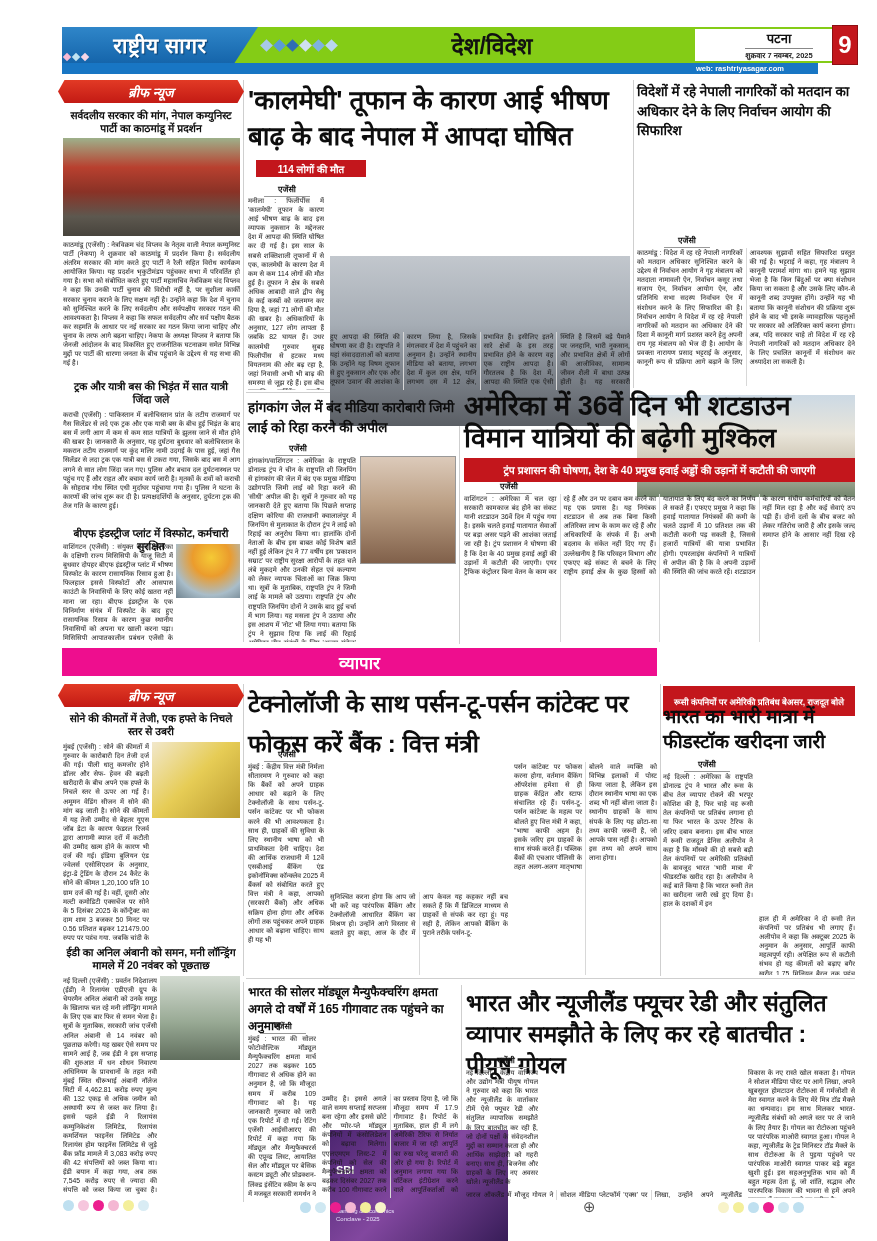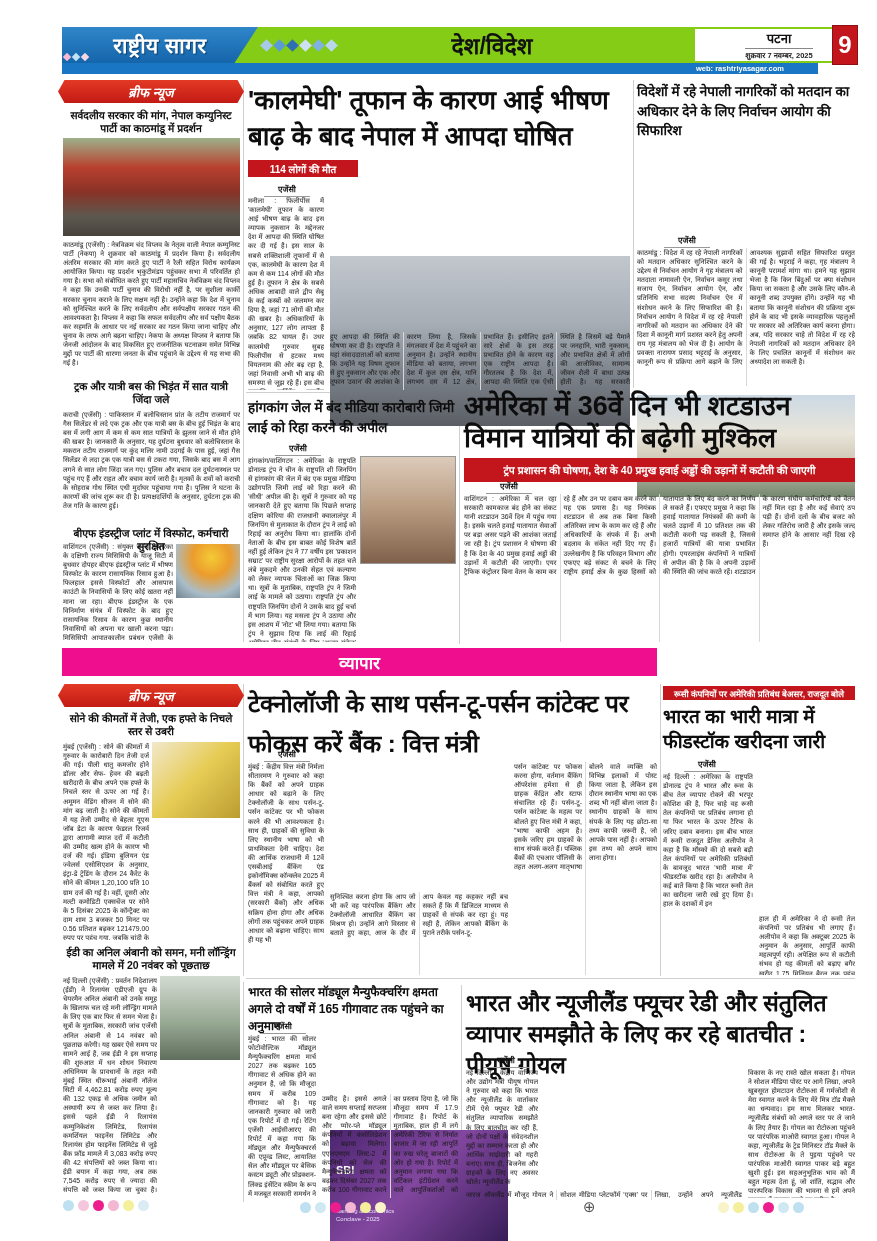--- a/index.html
+++ b/index.html
@@ -27,21 +27,21 @@
   .body-text { font-size:6.8px; line-height:1.34; text-align:justify; color:#1b1b1b; overflow:hidden; }
   .cols-2 { column-count:2; column-gap:7px; column-rule:1px solid #d8d8d8; }
   .cols-3 { column-count:3; column-gap:7px; column-rule:1px solid #d8d8d8; }
   .cols-4 { column-count:4; column-gap:7px; column-rule:1px solid #d8d8d8; }
   .byline { text-align:center; font-size:8px; font-weight:bold; color:#111; }
   .byline span { border-bottom:1px solid #999; padding:0 14px 2px; }
   .photo { background-size:cover; overflow:hidden; position:relative; }
   .vrule { background:#cfcfcf; width:1px; }
   .hl-xl { font-weight:bold; color:#0d0d0d; text-align:left; }
   .red-strip { background:#c3161c; color:#fff; font-weight:bold; display:flex; align-items:center; justify-content:center; }
-  .badge { background:#c3161c; color:#fff; font-weight:bold; font-size:10px; display:flex; align-items:center; justify-content:center; }
+  .badge { background:#c3161c; color:#fff; font-weight:bold; font-size:10px; display:flex; align-items:center; justify-content:center;margin-left:8px; }
   .dots { display:flex; gap:4px; }
   .dot { width:11px; height:11px; border-radius:50%; }
   .regmark { color:#555; font-size:15px; }
 
   
   .ph-protest { background:linear-gradient(180deg,#9eb18b 0%,#b8402f 30%,#8a3226 55%,#5d584f 80%,#47433c 100%); }
   .ph-explosion { background:radial-gradient(circle at 55% 25%,#f5ca35 0%,#eb9c2d 35%,#a9bdc9 70%,#70838f 100%); }
   .ph-flood { background:linear-gradient(180deg,#c2c7cd 0%,#a6adb5 40%,#7c828a 70%,#5a5e64 100%); }
   .ph-building { background:linear-gradient(180deg,#ccd9e4 0%,#e9e5da 38%,#d2cab9 62%,#74876f 100%); }
   .ph-portrait { background:linear-gradient(180deg,#dccaba 0%,#bb9f84 45%,#80604a 100%); }
@@ -145,21 +145,21 @@
   <div class="abs hl-xl" style="left:248px;top:684px;width:409px;font-size:24px;line-height:40px;text-align:left">टेक्नोलॉजी के साथ पर्सन-टू-पर्सन कांटेक्ट पर फोकस करें बैंक : वित्त मंत्री</div>
   <div class="abs byline" style="left:248px;top:748px;width:78px"><span>एजेंसी</span></div>
   <div class="abs body-text" style="left:248px;top:762px;width:76px;height:213px">मुंबई : केंद्रीय वित्त मंत्री निर्मला सीतारमण ने गुरुवार को कहा कि बैंकों को अपने ग्राहक आधार को बढ़ाने के लिए टेक्नोलॉजी के साथ पर्सन-टू-पर्सन कांटेक्ट पर भी फोकस करने की भी आवश्यकता है। साथ ही, ग्राहकों की सुविधा के लिए स्थानीय भाषा को भी प्राथमिकता देनी चाहिए। देश की आर्थिक राजधानी में 12वें एसबीआई बैंकिंग एंड इकोनॉमिक्स कॉन्क्लेव 2025 में बैंकर्स को संबोधित करते हुए वित्त मंत्री ने कहा, आपको (सरकारी बैंकों) और अधिक सक्रिय होना होगा और अधिक लोगों तक पहुंचकर अपने ग्राहक आधार को बढ़ाना चाहिए। साथ ही यह भी</div>
   <div class="abs photo ph-sbi" style="left:330px;top:760px;width:178px;height:128px">
     <span class="sbi-txt">SBI</span>
     <span class="sbi-txt2">Banking &amp; Economics Conclave - 2025</span>
   </div>
   <div class="abs body-text cols-2" style="left:330px;top:892px;width:178px;height:83px">सुनिश्चित करना होगा कि आप जो भी करें वह पारंपरिक बैंकिंग और टेक्नोलॉजी आधारित बैंकिंग का मिश्रण हो। उन्होंने आगे विस्तार से बताते हुए कहा, आज के दौर में आप केवल यह कहकर नहीं बच सकते हैं कि मैं डिजिटल माध्यम से ग्राहकों से संपर्क कर रहा हूं। यह सही है, लेकिन आपको बैंकिंग के पुराने तरीके पर्सन-टू-</div>
   <div class="abs body-text cols-2" style="left:514px;top:762px;width:143px;height:213px">पर्सन कांटेक्ट पर फोकस करना होगा, वर्तमान बैंकिंग ऑपरेशंस हमेशा से ही ग्राहक केंद्रित और स्टाफ संचालित रहे हैं। पर्सन-टू-पर्सन कांटेक्ट के महत्व पर बोलते हुए वित्त मंत्री ने कहा, "भाषा काफी अहम है। इसके जरिए हम ग्राहकों के साथ संपर्क करते हैं। पब्लिक बैंकों की एचआर पॉलिसी के तहत अलग-अलग मातृभाषा बोलने वाले व्यक्ति को विभिन्न इलाकों में पोस्ट किया जाता है, लेकिन इस दौरान स्थानीय भाषा का एक शब्द भी नहीं बोला जाता है। स्थानीय ग्राहकों के साथ संपर्क के लिए यह छोटा-सा तथ्य काफी जरूरी है, जो आपके पास नहीं है। आपको इस तथ्य को अपने साथ लाना होगा।</div>
 
-  <div class="abs red-strip" style="left:663px;top:686px;width:192px;height:14px;font-size:8.5px">रूसी कंपनियों पर अमेरिकी प्रतिबंध बेअसर, राजदूत बोले</div>
+  <div class="abs red-strip" style="left:663px;top:686px;width:192px;height:30px;font-size:8.5px">रूसी कंपनियों पर अमेरिकी प्रतिबंध बेअसर, राजदूत बोले</div>
   <div class="abs hl-xl" style="left:663px;top:704px;width:192px;font-size:19px;line-height:25px">भारत का भारी मात्रा में फीडस्टॉक खरीदना जारी</div>
   <div class="abs byline" style="left:663px;top:758px;width:88px"><span>एजेंसी</span></div>
   <div class="abs body-text" style="left:663px;top:772px;width:90px;height:203px">नई दिल्ली : अमेरिका के राष्ट्रपति डोनाल्ड ट्रंप ने भारत और रूस के बीच तेल व्यापार रोकने की भरपूर कोशिश की है, फिर चाहे वह रूसी तेल कंपनियों पर प्रतिबंध लगाना हो या फिर भारत के ऊपर टैरिफ के जरिए दबाव बनाना। इस बीच भारत में रूसी राजदूत डेनिस अलीपोव ने कहा है कि मॉस्को की दो सबसे बड़ी तेल कंपनियों पर अमेरिकी प्रतिबंधों के बावजूद भारत 'भारी मात्रा में' फीडस्टॉक खरीद रहा है। अलीपोव ने कई बातें किया है कि भारत रूसी तेल का खरीदना जारी रखे हुए दिया है। हाल के दशकों में इन</div>
 
   <div class="abs body-text" style="left:759px;top:914px;width:96px;height:61px">हाल ही में अमेरिका ने दो रूसी तेल कंपनियों पर प्रतिबंध भी लगाए हैं। अलीपोव ने कहा कि अक्टूबर 2025 के अनुमान के अनुसार, आपूर्ति काफी महत्वपूर्ण रही। अपेक्षित रूप से कटौती संभव हो यह कीमतों को बढ़ाए बगैर खरीद 1.75 मिलियन बैरल तक पहुंच सकती है। अपेक्षित मात्रा में आपूर्ति जारी रहने का अनुमान है।</div>
 
   <div class="abs hl-xl" style="left:248px;top:984px;width:210px;font-size:12px;line-height:1.4">भारत की सोलर मॉड्यूल मैन्युफैक्चरिंग क्षमता अगले दो वर्षों में 165 गीगावाट तक पहुंचने का अनुमान</div>
   <div class="abs byline" style="left:248px;top:1020px;width:70px"><span>एजेंसी</span></div>
   <div class="abs body-text" style="left:248px;top:1034px;width:68px;height:164px">मुंबई : भारत की सोलर फोटोवोल्टिक मॉड्यूल मैन्युफैक्चरिंग क्षमता मार्च 2027 तक बढ़कर 165 गीगावाट से अधिक होने का अनुमान है, जो कि मौजूदा समय में करीब 109 गीगावाट को है। यह जानकारी गुरुवार को जारी एक रिपोर्ट में दी गई। रेटिंग एजेंसी आईसीआरए की रिपोर्ट में कहा गया कि मॉड्यूल और मैन्युफैक्चरर्स की एप्रूव्ड लिस्ट, आयातित सेल और मॉड्यूल पर बेसिक कस्टम ड्यूटी और प्रोडक्शन-लिंक्ड इंसेंटिव स्कीम के रूप में मजबूत सरकारी समर्थन ने सोलर फोटोवोल्टिक मॉड्यूल मैन्युफैक्चरिंग क्षमता को तेजी से बढ़ाने का काम किया है। रिपोर्ट के मुताबिक, देश में वार्षिक सोलर क्षमता में बढ़ोतरी 45-50 गीगावाट के बीच रह सकती है, जबकि वार्षिक मॉड्यूल प्रोडक्शन 60-65 गीगावाट के बीच रहने की</div>
 

